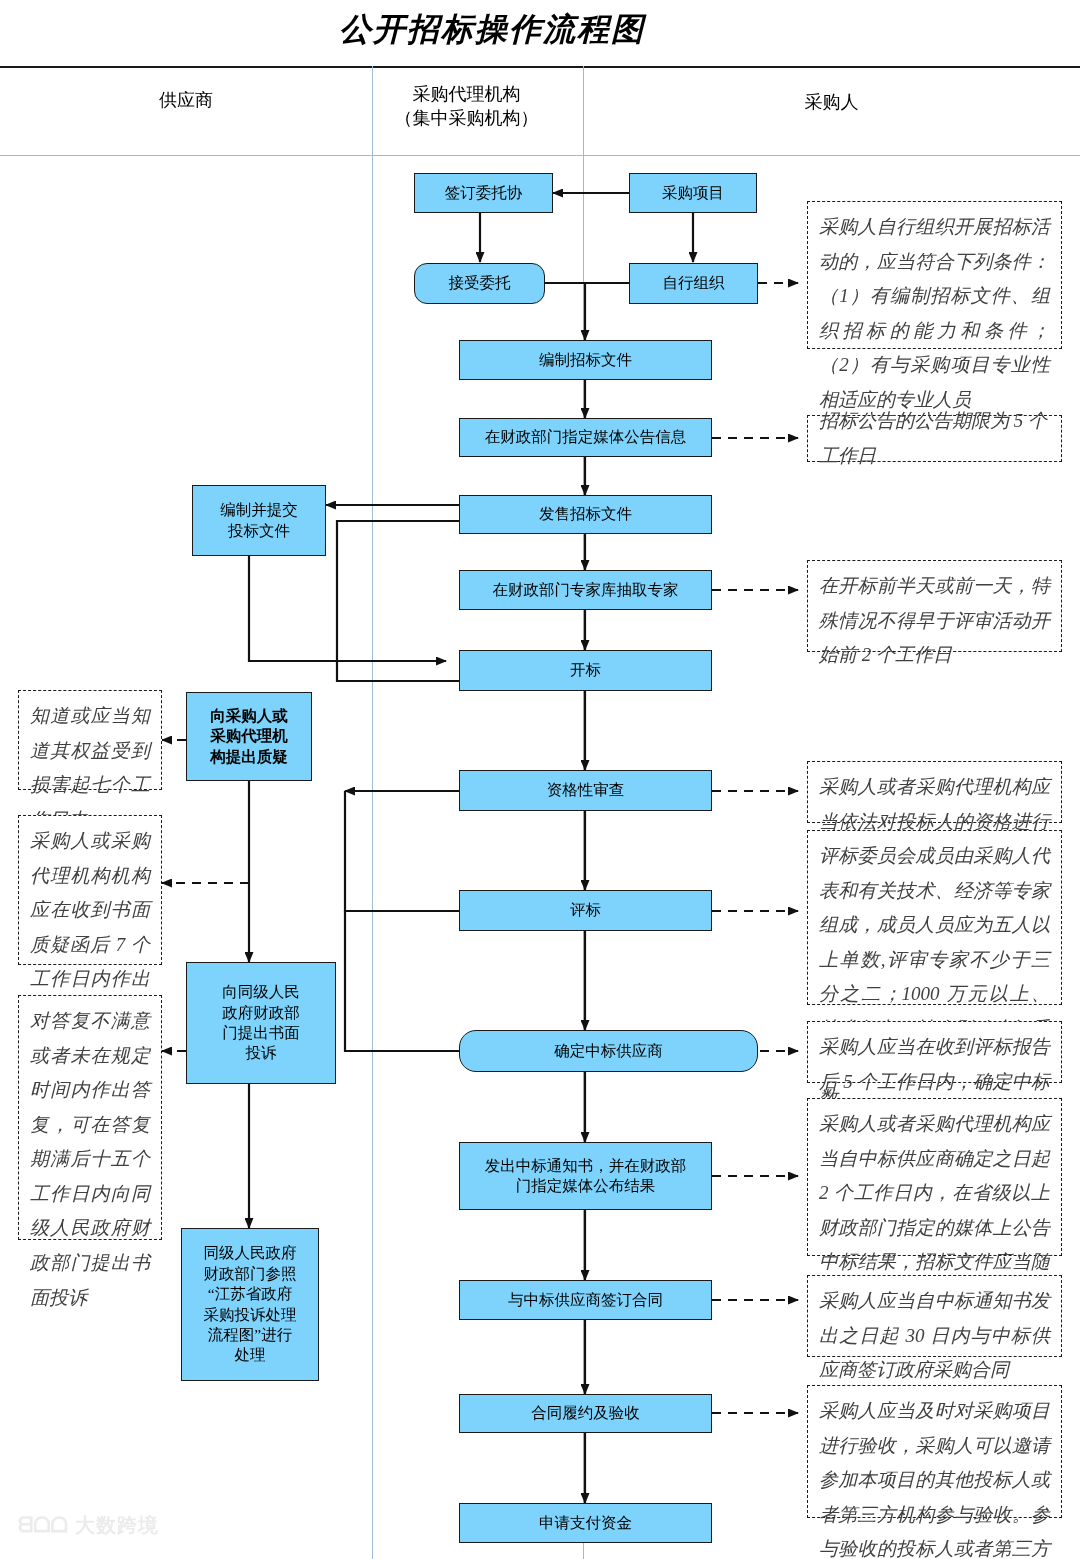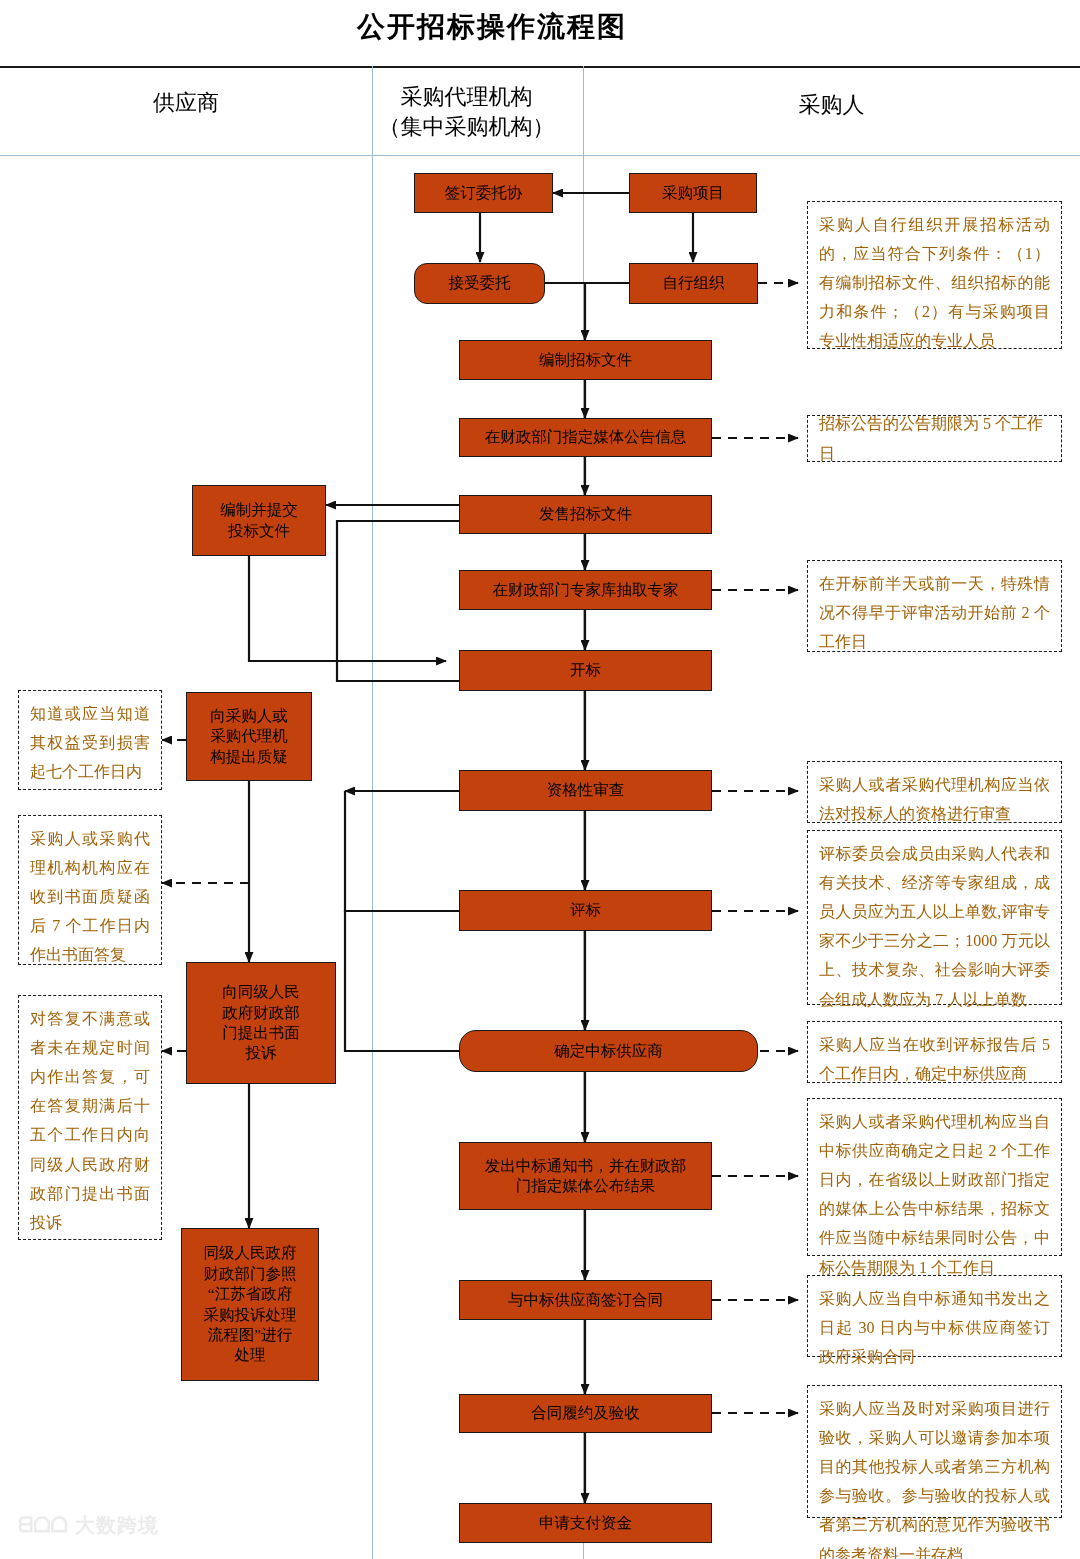--- a/index.html
+++ b/index.html
@@ -1,39 +1,39 @@
 <!DOCTYPE html>
 <html><head>
 <meta charset="utf-8">
 <style>
   html,body{margin:0;padding:0;background:#fff;}
   body{width:1080px;height:1559px;position:relative;
        font-family:"Liberation Serif","DejaVu Serif",serif;color:#000;}
   .title{position:absolute;left:0;top:8px;width:984px;text-align:center;
-         font-size:28px;font-weight:bold;letter-spacing:2px;
-         font-family:"Liberation Sans","DejaVu Sans",sans-serif;}
+         font-size:32px;font-weight:bold;letter-spacing:2px;
+         font-family:"Liberation Sans","DejaVu Sans",sans-serif;font-style:italic;}
   .hdr-top{position:absolute;left:0;top:66px;width:1080px;height:2px;background:#1a1a1a;}
   .hdr-bot{position:absolute;left:0;top:155px;width:1080px;height:1px;background:#9dbcd4;}
   .vdiv{position:absolute;top:66px;width:1px;background:#9dbcd4;}
   .vdiv.a{left:372px;height:1493px;}
   .vdiv.b{left:583px;height:1493px;}
-  .colhdr{position:absolute;text-align:center;font-size:22px;line-height:1.35;
+  .colhdr{position:absolute;text-align:center;font-size:18px;line-height:1.35;
           font-family:"Liberation Sans","DejaVu Sans",serif;}
   .colhdr.c1{left:0px;top:88px;width:372px;}
   .colhdr.c2{left:361px;top:82px;width:211px;}
   .colhdr.c3{left:583px;top:90px;width:497px;}
 
   svg.wires{position:absolute;left:0;top:0;width:1080px;height:1559px;overflow:visible;}
 
-  .node{position:absolute;box-sizing:border-box;border:1.6px solid #1a1a1a;background:#c2410c;
+  .node{position:absolute;box-sizing:border-box;border:1.6px solid #1a1a1a;background:#7dd3fc;
         display:flex;align-items:center;justify-content:center;text-align:center;
         font-size:15.5px;line-height:1.32;padding:2px 4px;}
   .note{position:absolute;box-sizing:border-box;border:1.6px dashed #1a1a1a;background:#fff;
-        font-size:16px;line-height:1.82;padding:8px 11px;text-align:justify;
-        color:#a16207;}
+        font-size:19px;line-height:1.82;padding:8px 11px;text-align:justify;
+        color:#404040;font-style:italic;}
   .note.l{text-align:left;}
   .wm{position:absolute;left:18px;top:1512px;display:flex;align-items:center;gap:7px;
       opacity:.5;}
   .wm-txt{font-size:20px;color:#d8d8d8;font-weight:bold;letter-spacing:1px;
           font-family:"Liberation Sans","DejaVu Sans",sans-serif;}
   .wm-mark{font-size:21px;color:#d8d8d8;font-weight:bold;}
 </style>
 </head>
 <body>
 
@@ -152,21 +152,21 @@
 投标文件</div>
 
 <div class="node" style="left:459px;top:570px;width:253px;height:40px;">在财政部门专家库抽取专家</div>
 
 <div class="node" style="left:459px;top:650px;width:253px;height:41px;">开标</div>
 
 <div class="node" style="left:459px;top:770px;width:253px;height:41px;">资格性审查</div>
 
 <div class="node" style="left:459px;top:890px;width:253px;height:41px;">评标</div>
 
-<div class="node" style="left:186px;top:692px;width:126px;height:89px;white-space:pre-line;">向采购人或
+<div class="node" style="left:186px;top:692px;width:126px;height:89px;white-space:pre-line;font-weight:bold;">向采购人或
 采购代理机
 构提出质疑</div>
 
 <div class="node" style="left:186px;top:962px;width:150px;height:122px;white-space:pre-line;">向同级人民
 政府财政部
 门提出书面
 投诉</div>
 
 <div class="node" style="left:181px;top:1228px;width:138px;height:153px;white-space:pre-line;">同级人民政府
 财政部门参照

